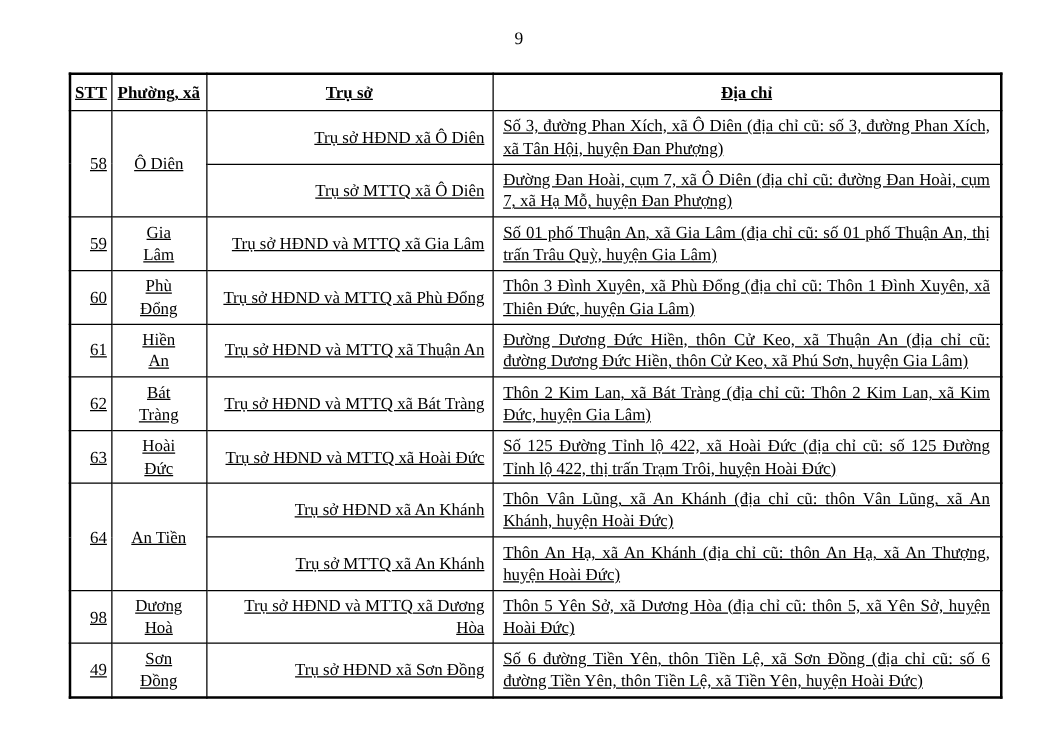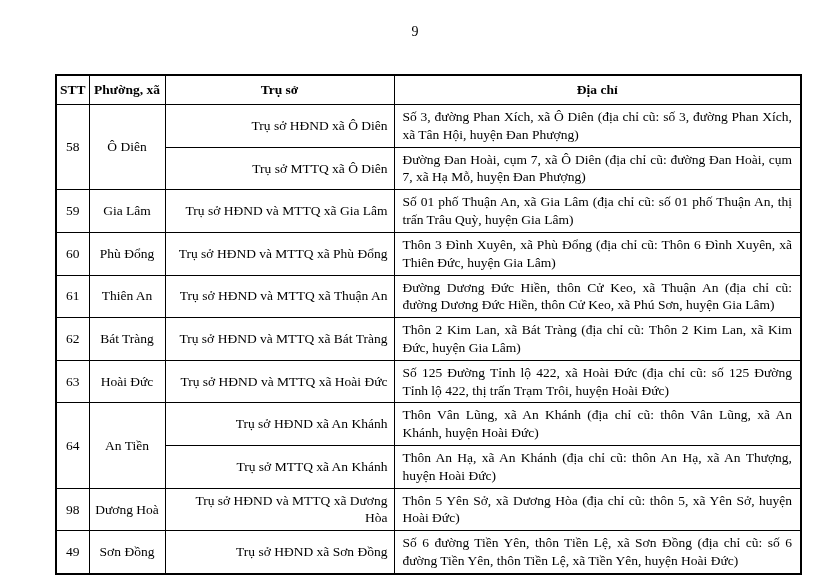--- a/index.html
+++ b/index.html
@@ -22,45 +22,46 @@
     position: absolute;
     top: 24px;
     left: 0;
     width: 100%;
     text-align: center;
     font-size: 14px;
   }
   table.doc-table {
     position: absolute;
     left: 55px;
-    top: 74px;
+    top: 58px;
     width: 745px;
     border-collapse: collapse;
     table-layout: fixed;
     border: 2px solid #000;
+    text-decoration: underline;
   }
   .doc-table th, .doc-table td {
     border: 1px solid #000;
     font-size: 13.5px;
     line-height: 1.32;
     vertical-align: middle;
     overflow: hidden;
   }
   .doc-table th {
     font-weight: bold;
     text-align: center;
     height: 24px;
     padding: 2px 3px;
   }
   .doc-table tbody tr {
     height: 39px;
   }
   td.cell-stt, td.cell-ward {
     text-align: center;
-    padding: 2px 2px;
+    padding: 2px 15px;
   }
   td.cell-office {
     text-align: right;
     padding: 2px 6px 2px 9px;
   }
   td.cell-address {
     text-align: justify;
     padding: 3px 8px 3px 8px;
     margin-left: 17px;
   }
@@ -101,25 +102,25 @@
         <tr>
           <td class="cell-stt" rowspan="1">59</td>
           <td class="cell-ward" rowspan="1">Gia Lâm</td>
           <td class="cell-office">Trụ sở HĐND và MTTQ xã Gia Lâm</td>
           <td class="cell-address">Số 01 phố Thuận An, xã Gia Lâm (địa chỉ cũ: số 01 phố Thuận An, thị trấn Trâu Quỳ, huyện Gia Lâm)</td>
         </tr>
         <tr>
           <td class="cell-stt" rowspan="1">60</td>
           <td class="cell-ward" rowspan="1">Phù Đổng</td>
           <td class="cell-office">Trụ sở HĐND và MTTQ xã Phù Đổng</td>
-          <td class="cell-address">Thôn 3 Đình Xuyên, xã Phù Đổng (địa chỉ cũ: Thôn 6 Đình Xuyên, xã Thiên Đức, huyện Gia Lâm)</td>
+          <td class="cell-address">Thôn 3 Đình Xuyên, xã Phù Đổng (địa chỉ cũ: Thôn 1 Đình Xuyên, xã Thiên Đức, huyện Gia Lâm)</td>
         </tr>
         <tr>
           <td class="cell-stt" rowspan="1">61</td>
-          <td class="cell-ward" rowspan="1">Thiên An</td>
+          <td class="cell-ward" rowspan="1">Hiền An</td>
           <td class="cell-office">Trụ sở HĐND và MTTQ xã Thuận An</td>
           <td class="cell-address">Đường Dương Đức Hiền, thôn Cử Keo, xã Thuận An (địa chỉ cũ: đường Dương Đức Hiền, thôn Cử Keo, xã Phú Sơn, huyện Gia Lâm)</td>
         </tr>
         <tr>
           <td class="cell-stt" rowspan="1">62</td>
           <td class="cell-ward" rowspan="1">Bát Tràng</td>
           <td class="cell-office">Trụ sở HĐND và MTTQ xã Bát Tràng</td>
           <td class="cell-address">Thôn 2 Kim Lan, xã Bát Tràng (địa chỉ cũ: Thôn 2 Kim Lan, xã Kim Đức, huyện Gia Lâm)</td>
         </tr>
         <tr>

